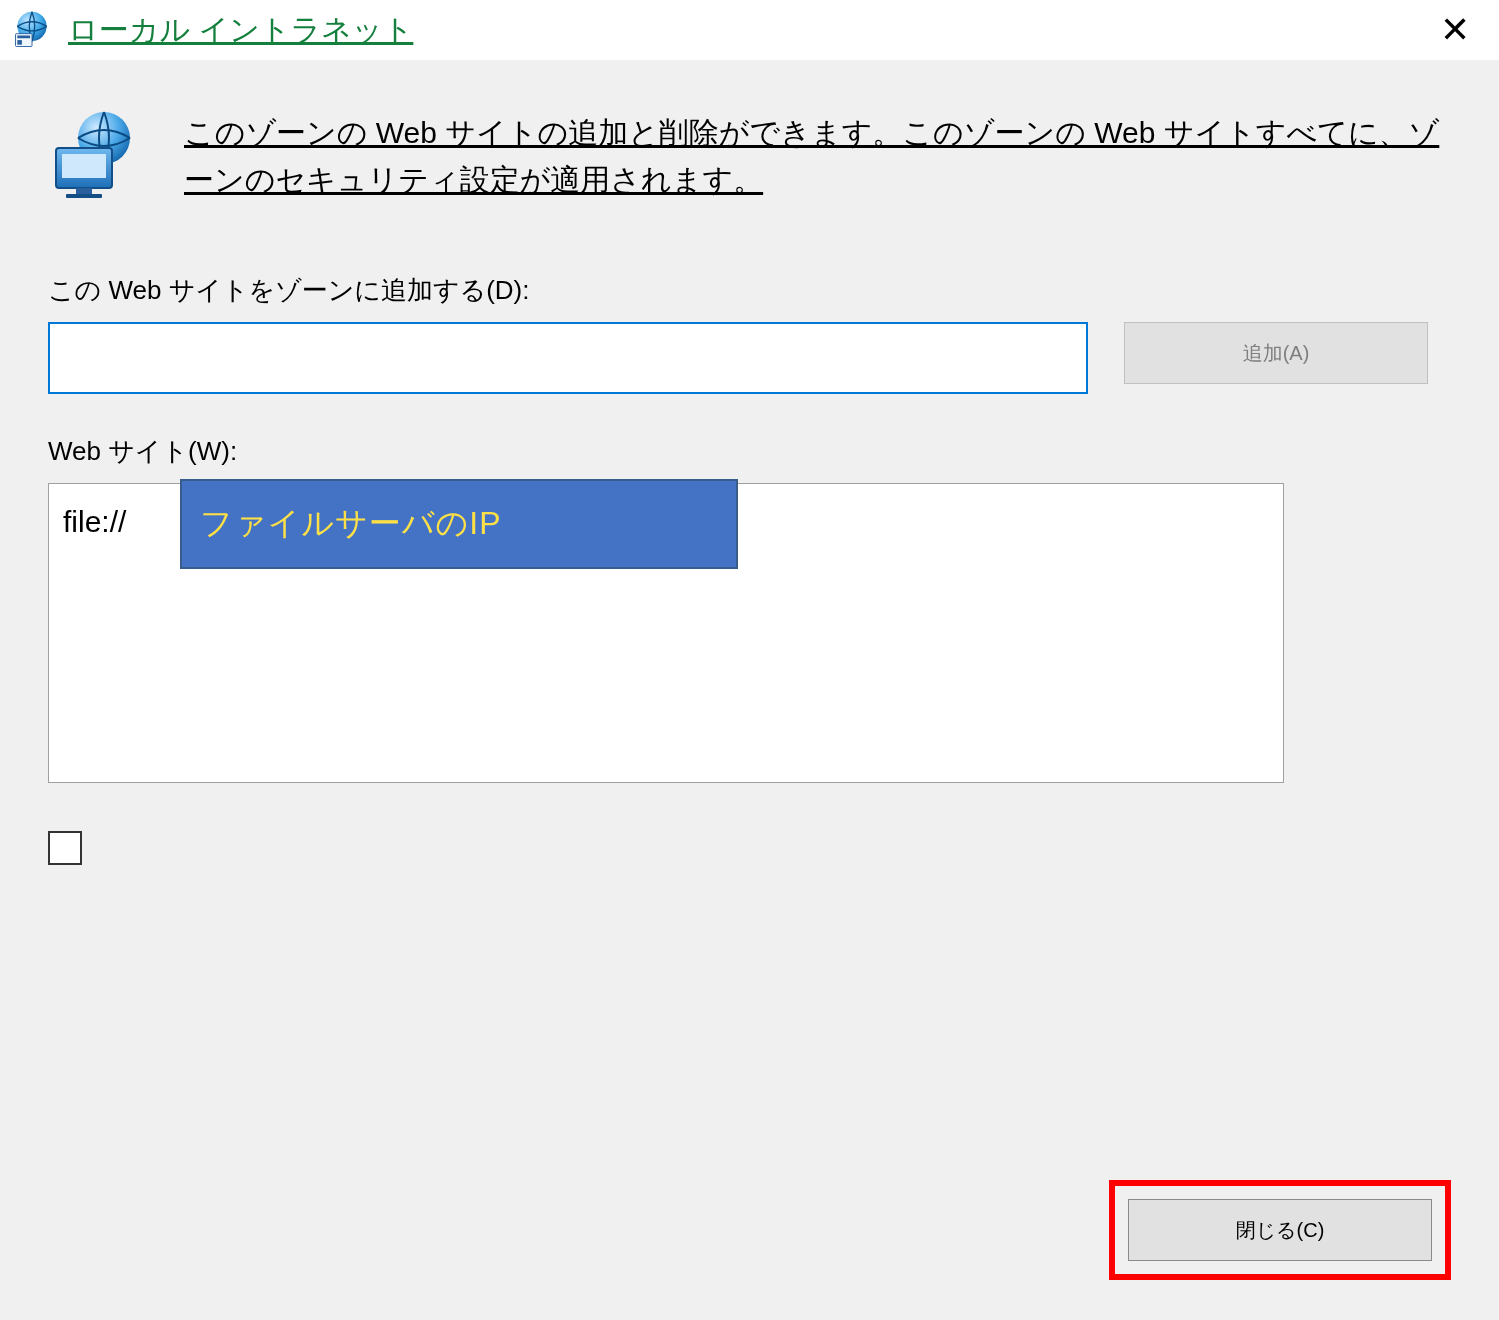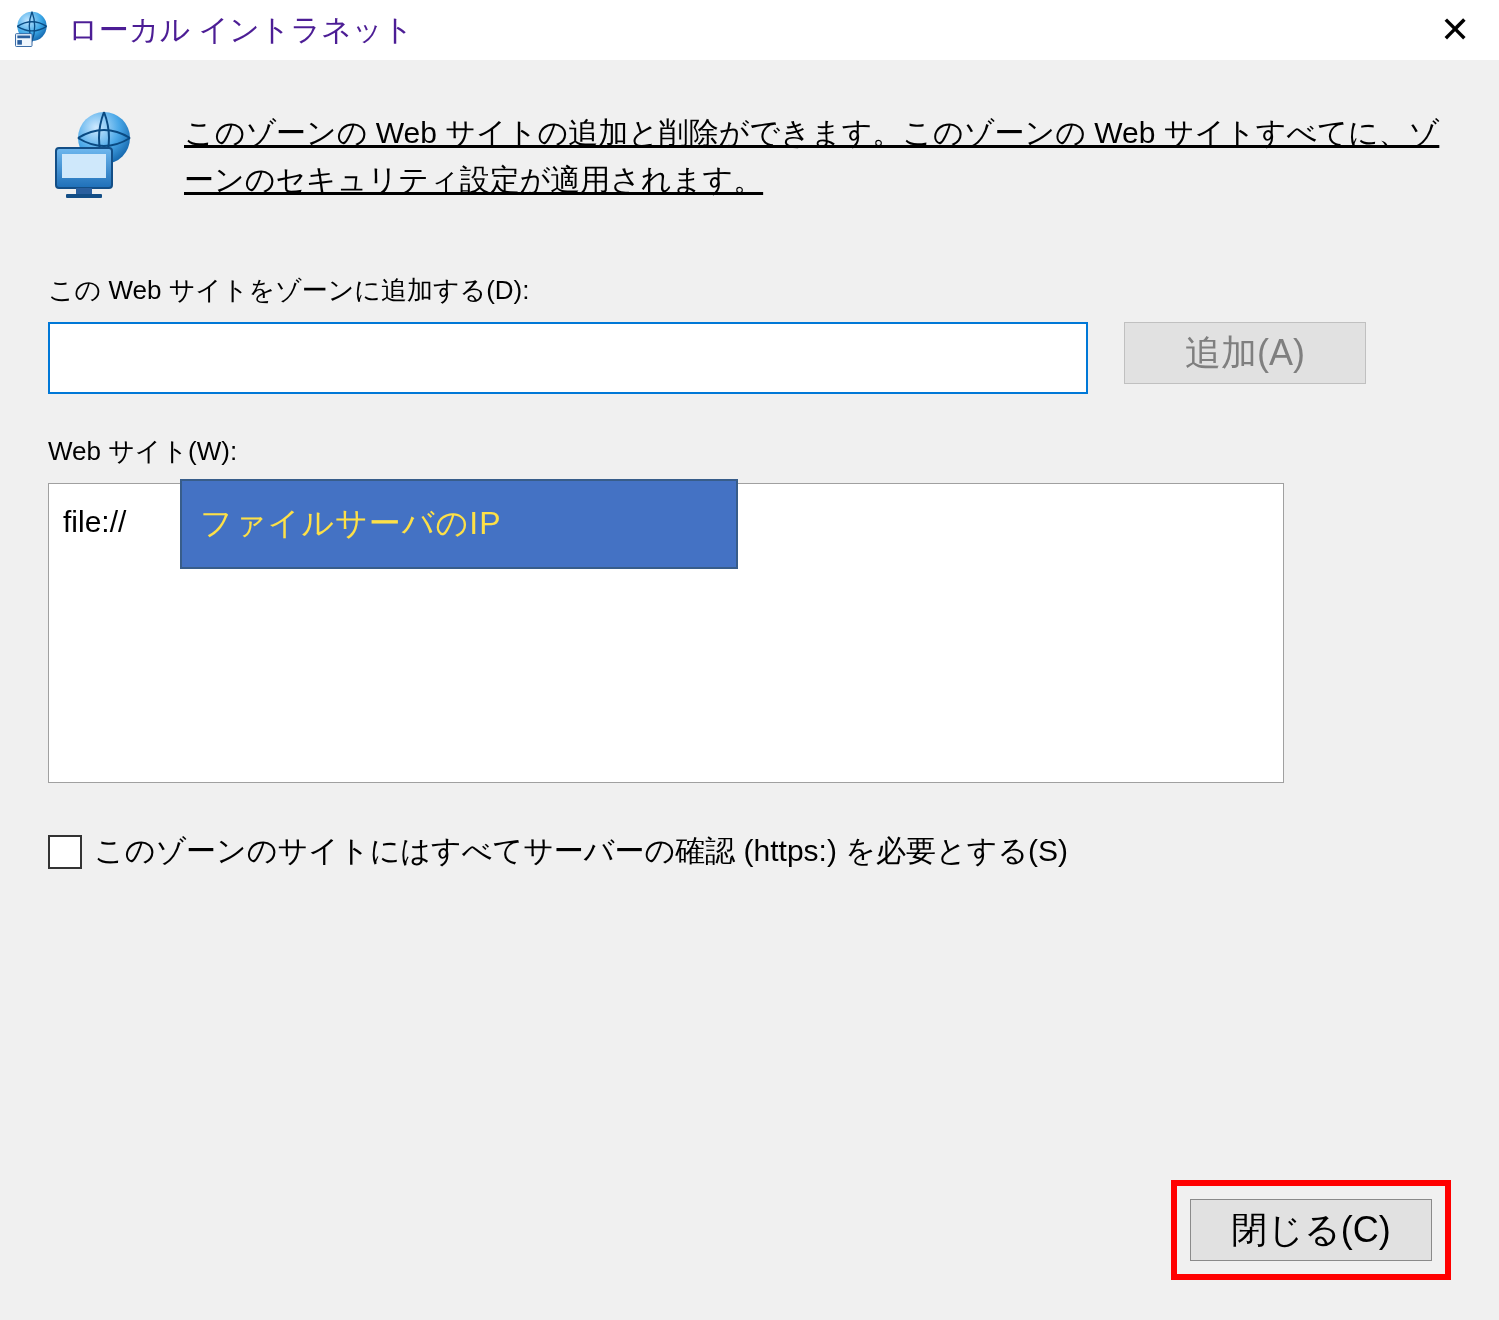--- a/index.html
+++ b/index.html
@@ -32,21 +32,22 @@
     width: 44px;
     height: 44px;
     margin-right: 14px;
     position: relative;
     display: flex;
     align-items: center;
     justify-content: center;
   }
   .title-text {
     font-size: 30px;
-    color: #4c1d95;
+    color: #15803d;
+    text-decoration: underline;
   }
   .close-x {
     position: absolute;
     right: 14px;
     top: 0;
     width: 60px;
     height: 60px;
     display: flex;
     align-items: center;
     justify-content: center;
@@ -127,25 +128,25 @@
     border: 2px solid #385d8a;
     color: #fde047;
     font-size: 32px;
     display: flex;
     align-items: center;
     padding-left: 18px;
     box-sizing: border-box;
     letter-spacing: 1px;
   }
   .btn {
-    width: 242px;
+    width: 304px;
     height: 62px;
     background: #e1e1e1;
     border: 1px solid #adadad;
-    font-size: 36px;
+    font-size: 20px;
     display: flex;
     align-items: center;
     justify-content: center;
     box-sizing: border-box;
     cursor: pointer;
   }
   .btn.disabled {
     color: #7f7f7f;
     border-color: #c0c0c0;
     background: #e1e1e1;
@@ -252,21 +253,20 @@
       <div class="listbox-wrap">
         <div class="listbox">
           <div class="list-item">file://</div>
         </div>
         <div class="overlay-callout">ファイルサーバのIP</div>
       </div>
     </div>
 
     <div class="check-row">
       <span class="checkbox-box"></span>
-      <span class="check-label">このゾーンのサイトにはすべてサーバーの確認 (https:) を必要とする(S)</span>
     </div>
 
     <div class="footer">
       <span class="close-btn-hl">
         <span class="btn">閉じる(C)</span>
       </span>
     </div>
 
   </div>
 </div>

